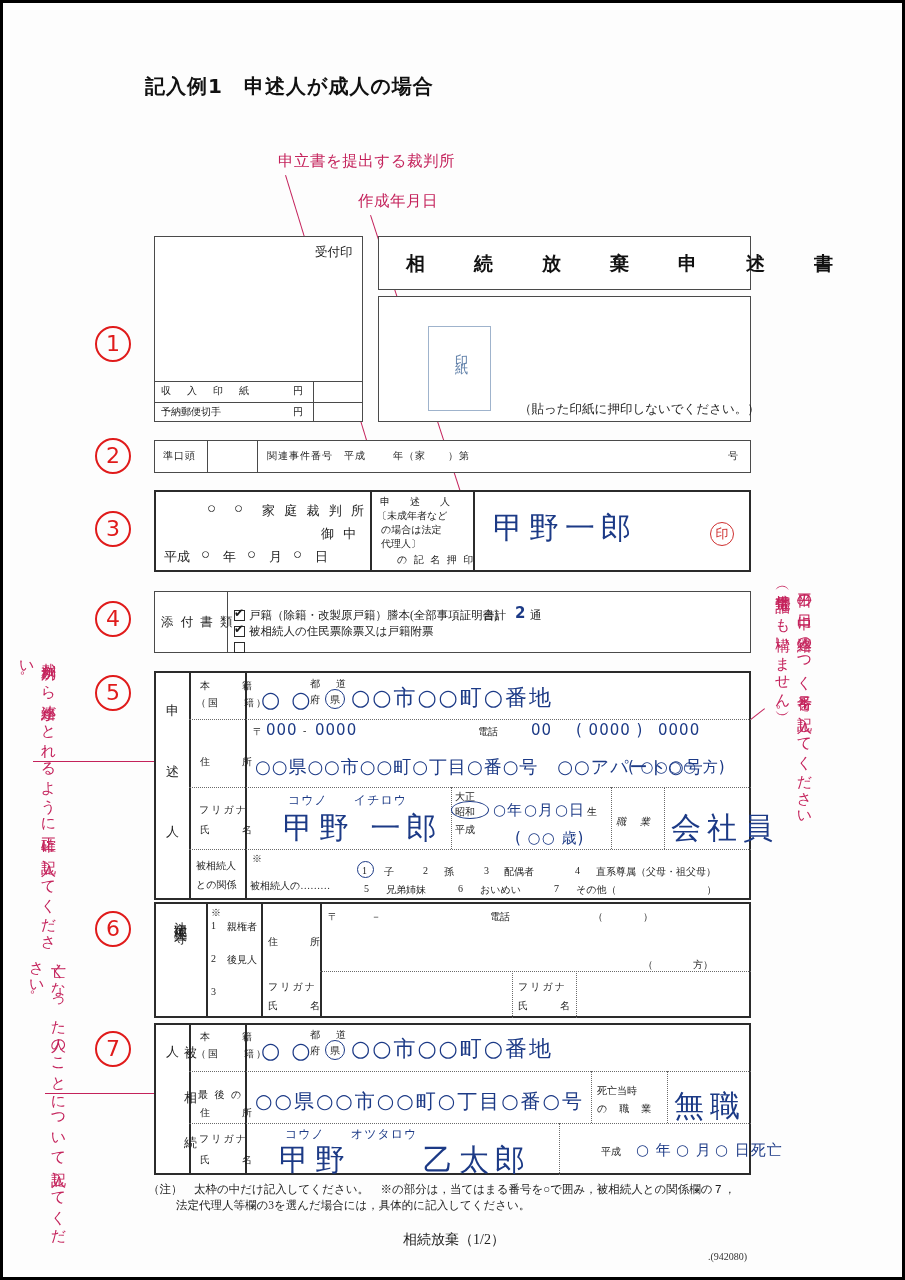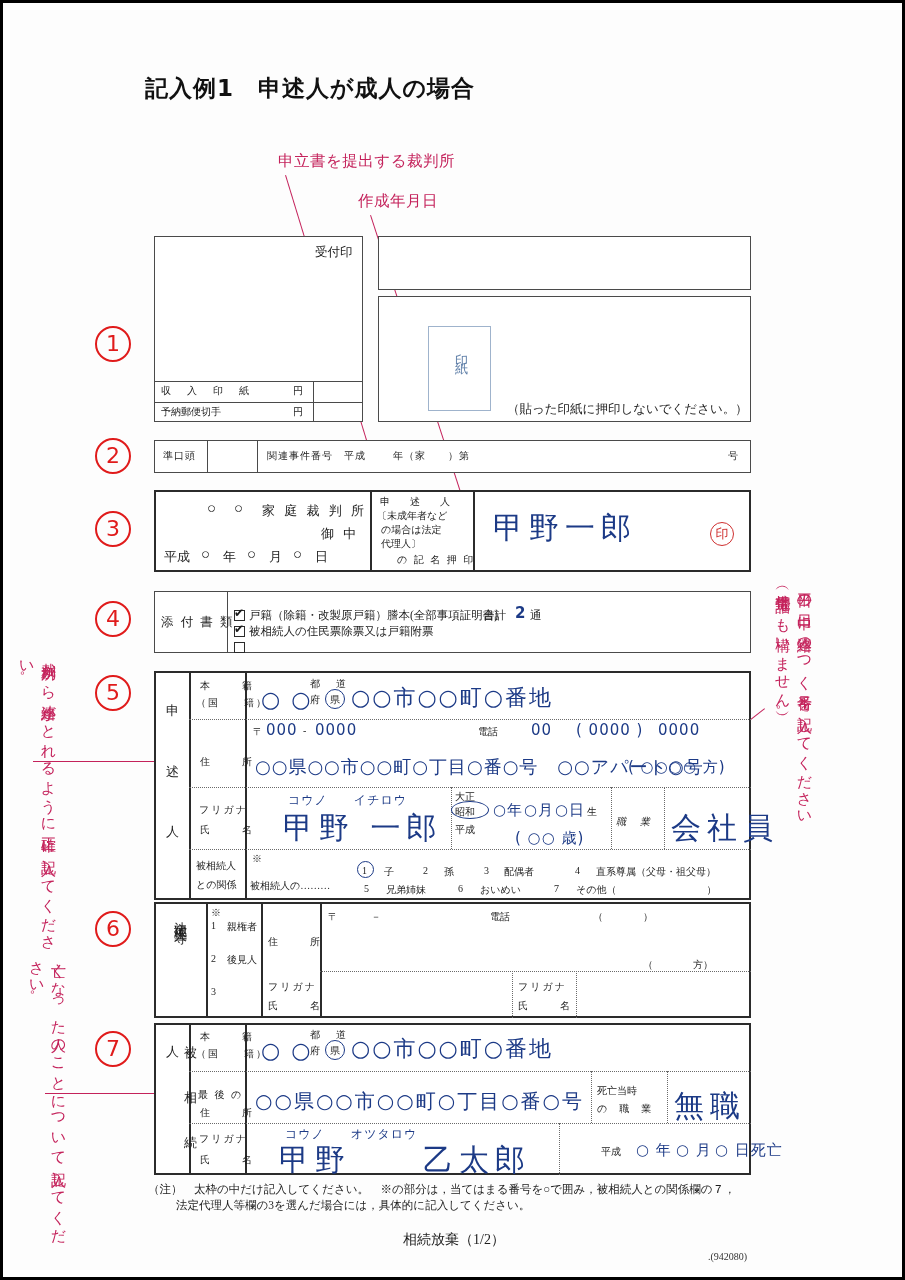--- a/index.html
+++ b/index.html
@@ -19,21 +19,21 @@
     border: 3px solid #000;
     background: #fdfdfd;
   }
 
   
   .doc-title {
     position: absolute;
     left: 142px; top: 70px;
     font-family: "DejaVu Sans", "Liberation Sans", sans-serif;
     font-weight: bold;
-    font-size: 23px;
+    font-size: 20px;
     letter-spacing: 1px;
     color: #111;
   }
 
   
   .ann {
     position: absolute;
     color: #c4225b;
     font-size: 15.5px;
     font-family: "Liberation Serif", "DejaVu Serif", serif;
@@ -204,25 +204,26 @@
   <div class="lbl" style="left:312px; top:241px;">受付印</div>
   <div class="hl" style="left:151px; top:378px; width:209px;"></div>
   <div class="hl" style="left:151px; top:399px; width:209px;"></div>
   <div class="vline" style="left:310px; top:378px; height:41px;"></div>
   <div class="lbl sm" style="left:158px; top:381px; letter-spacing:3px;">収　入　印　紙</div>
   <div class="lbl sm" style="left:290px; top:381px;">円</div>
   <div class="lbl sm" style="left:158px; top:402px;">予納郵便切手</div>
   <div class="lbl sm" style="left:290px; top:402px;">円</div>
 
   <div class="box" style="left:375px; top:233px; width:373px; height:54px;"></div>
+  <div class="big-title" style="left:403px; top:248px;">相　続　放　棄　申　述　書</div>
 
   <div class="box" style="left:375px; top:293px; width:373px; height:126px;"></div>
   <div class="inkbox" style="left:425px; top:323px; width:63px; height:85px;"></div>
   <div class="inktxt" style="left:449px; top:340px; height:52px;"><span>印</span><span>紙</span></div>
-  <div class="lbl" style="left:504px; top:398px;">（貼った印紙に押印しないでください。）</div>
+  <div class="lbl" style="left:516px; top:398px;">（貼った印紙に押印しないでください。）</div>
 
   <div class="box" style="left:151px; top:437px; width:597px; height:33px;"></div>
   <div class="lbl sm" style="left:160px; top:446px; letter-spacing:1px;">準口頭</div>
   <div class="vline" style="left:204px; top:437px; height:33px;"></div>
   <div class="vline" style="left:254px; top:437px; height:33px;"></div>
   <div class="lbl sm" style="left:264px; top:446px; letter-spacing:1px;">関連事件番号　平成</div>
   <div class="lbl sm" style="left:390px; top:446px; letter-spacing:1px;">年（家　　）第</div>
   <div class="lbl sm" style="left:725px; top:446px;">号</div>
 
   <div class="box thick" style="left:151px; top:487px; width:597px; height:82px;"></div>

